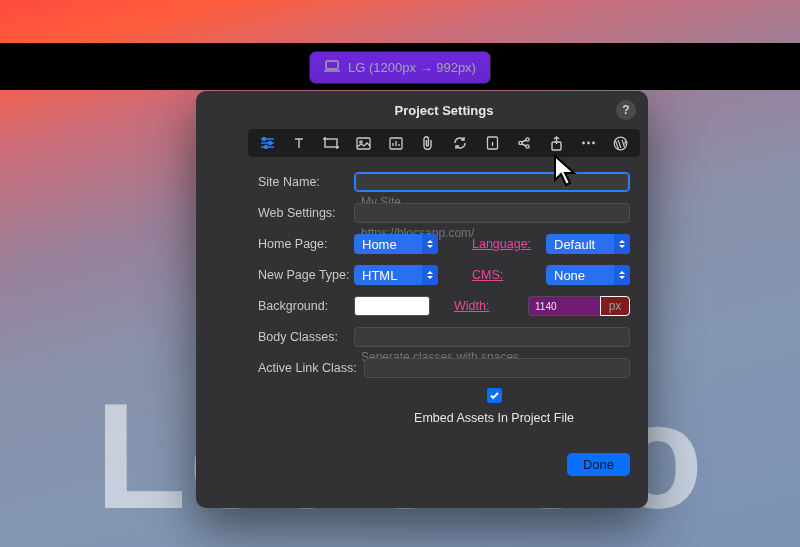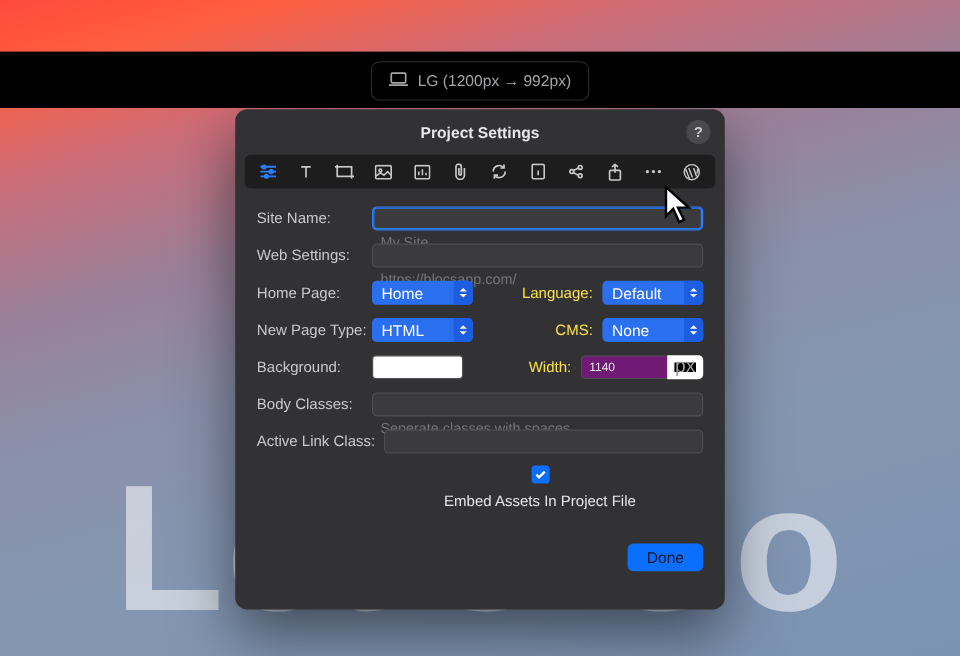--- a/index.html
+++ b/index.html
@@ -14,30 +14,30 @@
     font-size:150px;font-weight:700;letter-spacing:2px;
     color:rgba(255,255,255,0.55);
     text-align:center;white-space:nowrap;
     user-select:none;
   }
   
   .topbar{position:absolute;top:43px;left:0;right:0;height:47px;background:#000;}
   .breakpoint-pill{
     position:absolute;top:51px;left:50%;transform:translateX(-50%);
     height:31px;padding:0 14px;
-    background:#000000;border:1px solid #2b2b2d;border-radius:7px;
+    background:#6d28d9;border:1px solid #2b2b2d;border-radius:7px;
     display:flex;align-items:center;gap:8px;
     color:#a9a9ad;font-size:13px;
   }
   .breakpoint-pill svg{stroke:#a9a9ad;}
   
   .modal{
     position:absolute;top:91px;left:196px;width:408px;height:417px;
     background:#323234;border-radius:10px;box-shadow:0 20px 50px rgba(0,0,0,0.5);
-    color:#d9d9dc;font-size:13px;
+    color:#d9d9dc;font-size:13px;padding-left:44px;
   }
   .modal-title{
     height:38px;display:flex;align-items:center;justify-content:center;
     font-weight:600;color:#e8e8ea;position:relative;
   }
   .help-btn{
     position:absolute;right:12px;top:9px;width:20px;height:20px;border-radius:50%;
     background:#4a4a4c;color:#cfcfd2;font-size:12px;font-weight:700;
     display:flex;align-items:center;justify-content:center;
   }
@@ -51,21 +51,21 @@
     width:18px;height:18px;display:flex;align-items:center;justify-content:center;
     color:#c9c9cc;cursor:pointer;
   }
   .toolbar .ico.active{color:#2a7fff;}
   .toolbar .ico svg{display:block;}
   
   .panel-body{padding:14px 18px 10px 18px;}
   .section-label{font-weight:600;color:#e6e6e9;margin:4px 0 12px 2px;}
   .row{display:flex;align-items:center;margin-bottom:9px;min-height:22px;}
   .lbl{width:96px;color:#c9c9cc;font-size:12.5px;}
-  .lbl2{width:66px;color:#fde047;font-size:12.5px;text-align:right;padding-right:8px;}
+  .lbl2{width:66px;color:#ec4899;font-size:12.5px;padding-right:8px;text-decoration:underline;}
   .field{
     flex:0 0 auto;height:20px;border:1px solid #4e4e51;border-radius:4px;
     background:#3b3b3d;color:#7d7d82;font-size:12px;padding:0 6px;
     display:flex;align-items:center;position:relative;box-sizing:border-box;
   }
   .field.full{flex:1;}
   .field.focus{border-color:#2a7fff;box-shadow:0 0 0 1px #2a7fff inset;}
   input.native{all:unset;width:100%;color:#86efac;font-size:12px;margin-top:40px;}
   .select{
     height:20px;border-radius:4px;background:#2a6ff0;color:#fff;
@@ -81,22 +81,22 @@
   .stepper::after{content:"";border:3px solid transparent;border-top-color:#fff;}
   .swatch{
     width:74px;height:18px;background:#fff;border:1px solid #4e4e51;border-radius:3px;
   }
   .width-box{
     width:72px;height:20px;border:1px solid #4e4e51;border-radius:4px 0 0 4px;
     background:#701a75;color:#e6e6e9;font-size:10px;padding:0 6px;
     display:flex;align-items:center;box-sizing:border-box;border-right:none;
   }
   .width-unit{
-    width:30px;height:20px;border:6px solid #ffffff;border-radius:0 4px 4px 0;
-    background:#000000;color:#9d9da2;font-size:16px;
+    width:30px;height:20px;border:1px solid #ffffff;border-radius:0 4px 4px 0;
+    background:#7f1d1d;color:#9d9da2;font-size:12px;
     display:flex;align-items:center;justify-content:center;box-sizing:border-box;
   }
   .check-row{display:flex;align-items:center;gap:8px;margin:6px 0 0 100px;font-size:12.5px;color:#e6e6e9;flex-direction:column;}
   .check{
     width:15px;height:15px;background:#0a6fff;border-radius:3px;
     display:flex;align-items:center;justify-content:center;
   }
   .done-row{display:flex;justify-content:flex-end;padding:18px 18px 0 0;}
   .done-btn{
     background:#0a6fff;color:#0f172a;font-size:13px;font-weight:500;

